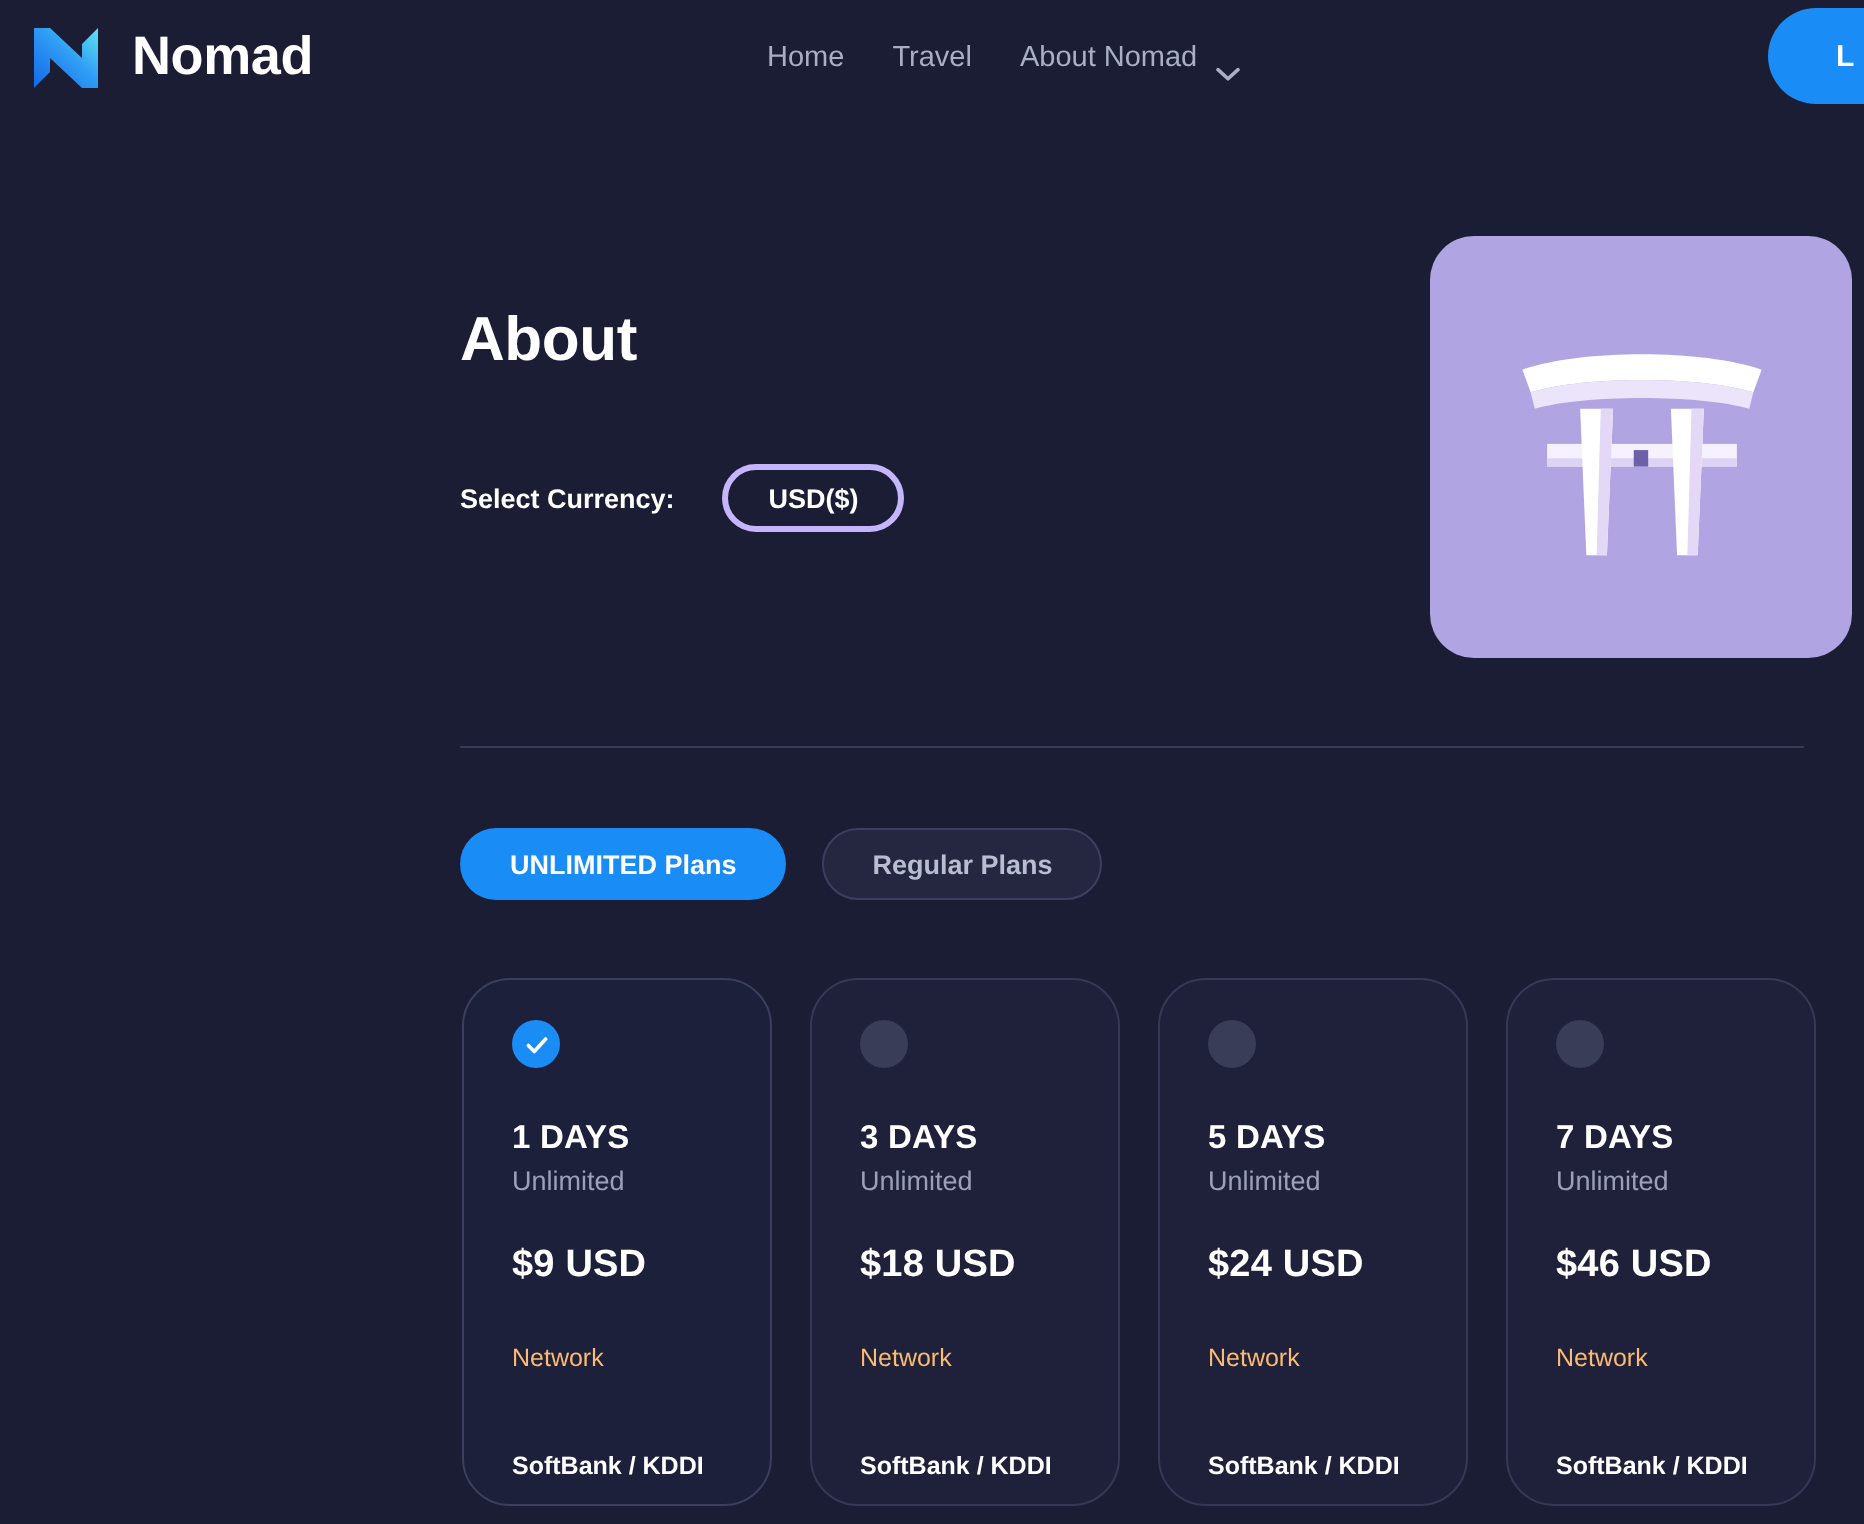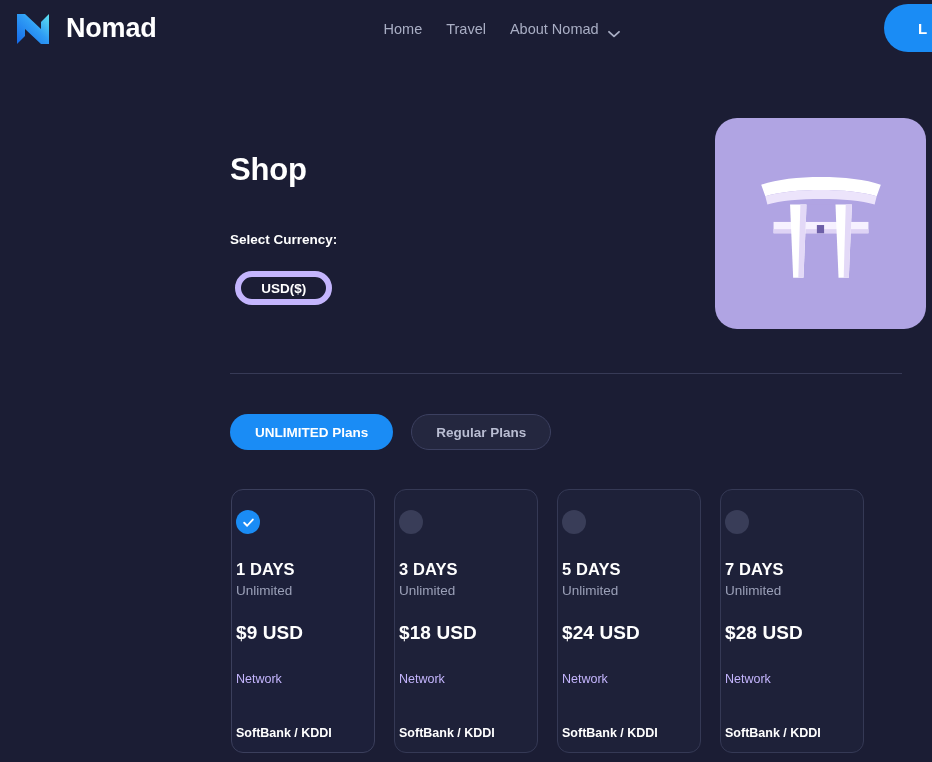--- a/index.html
+++ b/index.html
@@ -51,21 +51,21 @@
 
   .nav {
     display: flex;
     align-items: center;
     gap: 24px;
     margin-left: 227px;
   }
 
   .nav-item {
     display: flex;
-    align-items: center;
+    align-items: flex-end;
     gap: 9px;
     color: #a9aec4;
     font-size: 14.5px;
     font-weight: 400;
     cursor: pointer;
     white-space: nowrap;
   }
 
   .nav-cart-icon {
     width: 26px;
@@ -119,33 +119,32 @@
     letter-spacing: -0.2px;
   }
 
   .currency-row {
     position: absolute;
     left: 230px;
     top: 122px;
     display: flex;
     align-items: center;
     gap: 24px;
-    flex-direction: column;
   }
 
   .currency-label {
     font-size: 13.5px;
     font-weight: 700;
     color: #ffffff;
   }
 
   .currency-pill {
     height: 34px;
     padding: 0 20px;
-    border: 6px solid #c4b5fd;
+    border: 3px solid #c4b5fd;
     border-radius: 17px;
     background: transparent;
     color: #ffffff;
     font-family: "Liberation Sans", sans-serif;
     font-size: 13.5px;
     font-weight: 700;
     cursor: pointer;
     display: flex;
     align-items: center;
   }
@@ -214,26 +213,26 @@
   
   .plan-grid {
     position: absolute;
     left: 231px;
     top: 489px;
     display: flex;
     gap: 19px;
   }
 
   .plan-card {
-    width: 144px;
+    width: 155px;
     height: 264px;
-    border-radius: 12px;
+    border-radius: 24px;
     background: #1e2139;
     border: 1px solid #353955;
-    padding: 20px 18px 0 4px;
+    padding: 20px 18px 0 24px;
     position: relative;
     cursor: pointer;
   }
 
   .plan-card.selected {
     background: #1d203a;
     border-color: #3b3f5c;
   }
 
   .radio {
@@ -270,21 +269,21 @@
     font-size: 19px;
     font-weight: 700;
     color: #ffffff;
     margin-bottom: 28px;
     letter-spacing: 0.1px;
   }
 
   .plan-network-label {
     font-size: 12.5px;
     font-weight: 400;
-    color: #c4b5fd;
+    color: #fdba74;
     margin-bottom: 3px;
   }
 
   .plan-network-value {
     font-size: 12.5px;
     font-weight: 700;
     color: #ffffff;
     margin-top: 40px;
   }
 </style>
@@ -329,21 +328,21 @@
       </span>
     </div>
 
   </nav>
 
   <button class="login-btn">L</button>
 </div>
 
 <div class="hero">
 
-  <h1 class="page-title">Shop</h1>
+  <h1 class="page-title">About</h1>
 
   <div class="currency-row">
     <span class="currency-label">Select Currency:</span>
     <button class="currency-pill">USD($)</button>
   </div>
 
   <div class="country-art">
     <span>
       <svg viewBox="0 0 128 128" xmlns="http://www.w3.org/2000/svg">
 
@@ -404,18 +403,18 @@
     <div class="plan-data">Unlimited</div>
     <div class="plan-price">$24 USD</div>
     <div class="plan-network-label">Network</div>
     <div class="plan-network-value">SoftBank / KDDI</div>
   </div>
 
   <div class="plan-card">
     <div class="radio"></div>
     <div class="plan-days">7 DAYS</div>
     <div class="plan-data">Unlimited</div>
-    <div class="plan-price">$28 USD</div>
+    <div class="plan-price">$46 USD</div>
     <div class="plan-network-label">Network</div>
     <div class="plan-network-value">SoftBank / KDDI</div>
   </div>
 
 </div>
 
 </body></html>

